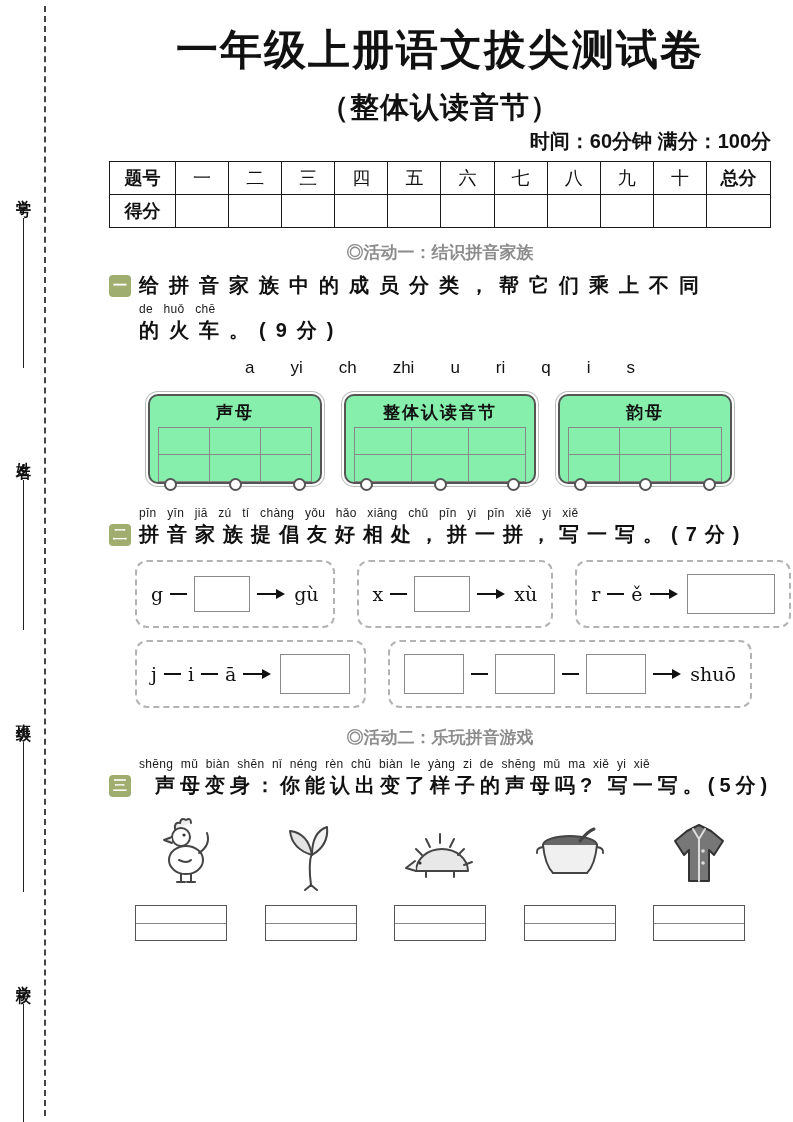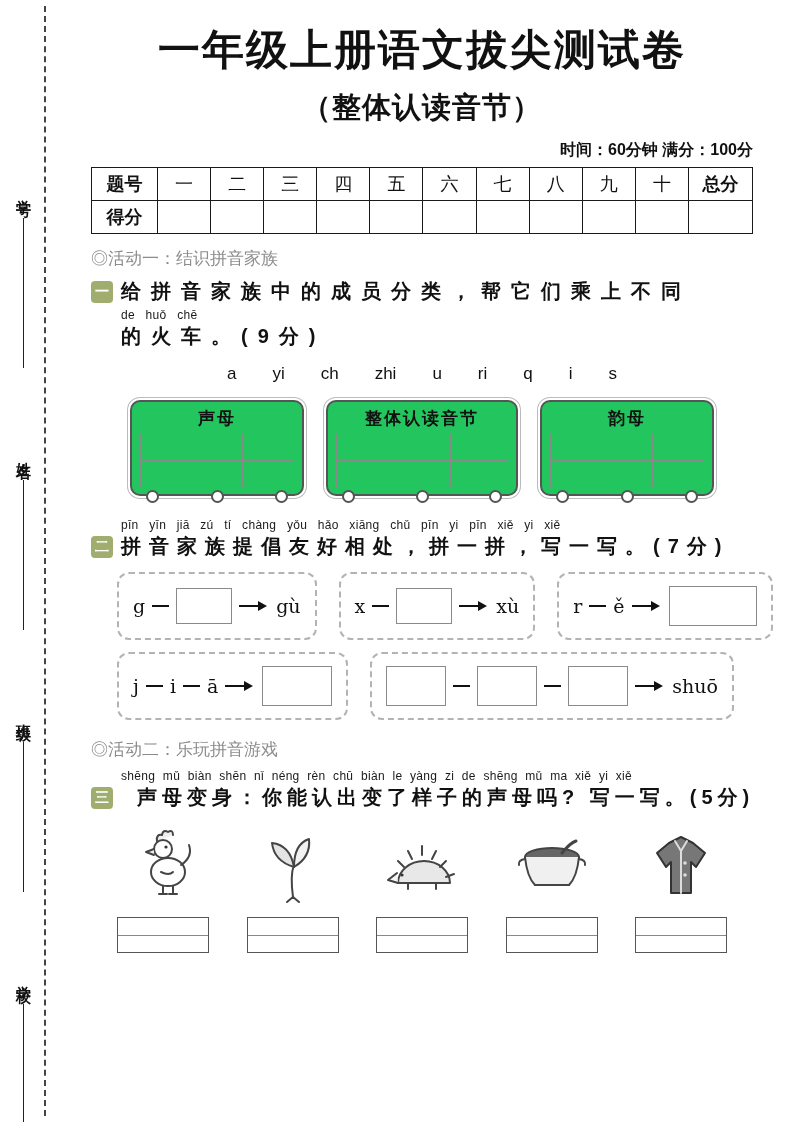--- a/index.html
+++ b/index.html
@@ -8,47 +8,47 @@
     position:relative; width:793px; height:1122px; margin:0 auto;
     background:#ffffff; color:#111; overflow:hidden;
     font-family:"Liberation Sans", sans-serif;
   }
   
   .seal-line { position:absolute; left:44px; top:6px; bottom:6px; border-left:2px dashed #444; }
   .side-field { position:absolute; left:6px; width:34px; display:flex; flex-direction:column; align-items:center; }
   .side-label { writing-mode:vertical-rl; text-orientation:upright; font-size:15px; font-weight:bold; letter-spacing:3px; color:#111; }
   .side-blank { width:0; border-left:1.5px solid #222; height:150px; margin-top:6px; }
   
-  .content { position:absolute; left:91px; top:22px; width:662px; }
+  .content { position:absolute; left:109px; top:22px; width:662px; }
   .title { text-align:center; font-size:42px; font-weight:900; letter-spacing:2px; }
   .subtitle { text-align:center; font-size:29px; font-weight:900; margin-top:10px; letter-spacing:1px; }
-  .time-info { text-align:right; font-size:16px; font-weight:bold; margin-top:12px; }
+  .time-info { text-align:right; font-size:20px; font-weight:bold; margin-top:0; }
   
   .score-table { width:100%; border-collapse:collapse; margin-top:6px; table-layout:fixed; }
   .score-table td { border:1.8px solid #1a1a1a; height:33px; text-align:center;
       font-family:Liberation Serif, serif; font-size:18px; }
   .st-label { font-weight:bold; }
   
-  .act-heading { color:#8c8c8c; font-weight:normal; font-size:17px; margin-top:13px; }
+  .act-heading { text-align:center; color:#8c8c8c; font-weight:bold; font-size:17px; margin-top:13px; }
   
   .question { margin-top:8px; }
   .py-line { font-size:12px; color:#1a1a1a; word-spacing:7px; letter-spacing:.3px; padding-left:30px; }
   .zh-line { display:flex; align-items:center; margin-top:1px; }
   .q-badge { flex:0 0 auto; width:22px; height:22px; margin-right:8px; border-radius:4px;
       background:#9fae6f; color:#fff; font-size:14px; font-weight:bold;
       display:inline-flex; align-items:center; justify-content:center; }
   .zh-text { font-size:20px; font-weight:bold; letter-spacing:10px; white-space:nowrap; }
   .zh-sm { letter-spacing:8px; }
   .zh-xs { letter-spacing:5px;margin-left:16px; }
   .indent2 { padding-left:30px; }
   
   .letters-row { display:flex; justify-content:center; gap:36px; font-size:17px; margin-top:14px; }
   
   .trains-row { display:flex; justify-content:center; align-items:flex-end; gap:22px; margin-top:16px; padding-bottom:14px; }
-  .train { position:relative; border:2px solid #555; border-radius:10px; background:#22c55e; padding:5px 8px 6px; box-shadow:0 0 0 2px #fff, 0 0 0 3px #bbb; }
+  .train { position:relative; border:2px solid #555; border-radius:10px; background:#86efac; padding:5px 8px 0; box-shadow:0 0 0 2px #fff, 0 0 0 3px #bbb; }
   .train-label { text-align:center; font-family:"Liberation Serif", serif; font-weight:bold; font-size:17px; letter-spacing:2px; margin-bottom:3px; }
   .train-grid { border-collapse:collapse; }
   .train-grid td { width:51px; height:27px; border:1.5px solid #888; }
   .train-wide td { width:57px; }
   .wheels { position:absolute; left:14px; right:14px; bottom:-9px; display:flex; justify-content:space-between; }
   .wheel { width:13px; height:13px; border:2.5px solid #555; border-radius:50%; background:#fff; }
   
   .pair-row { display:flex; gap:22px; margin-top:12px; padding-left:26px; }
   .pair-box { border:2px dashed #b3b3b3; border-radius:12px; padding:12px 14px; display:flex; align-items:center; gap:7px; }
   .py-letter { font-family:"DejaVu Serif", serif; font-size:19px; }

